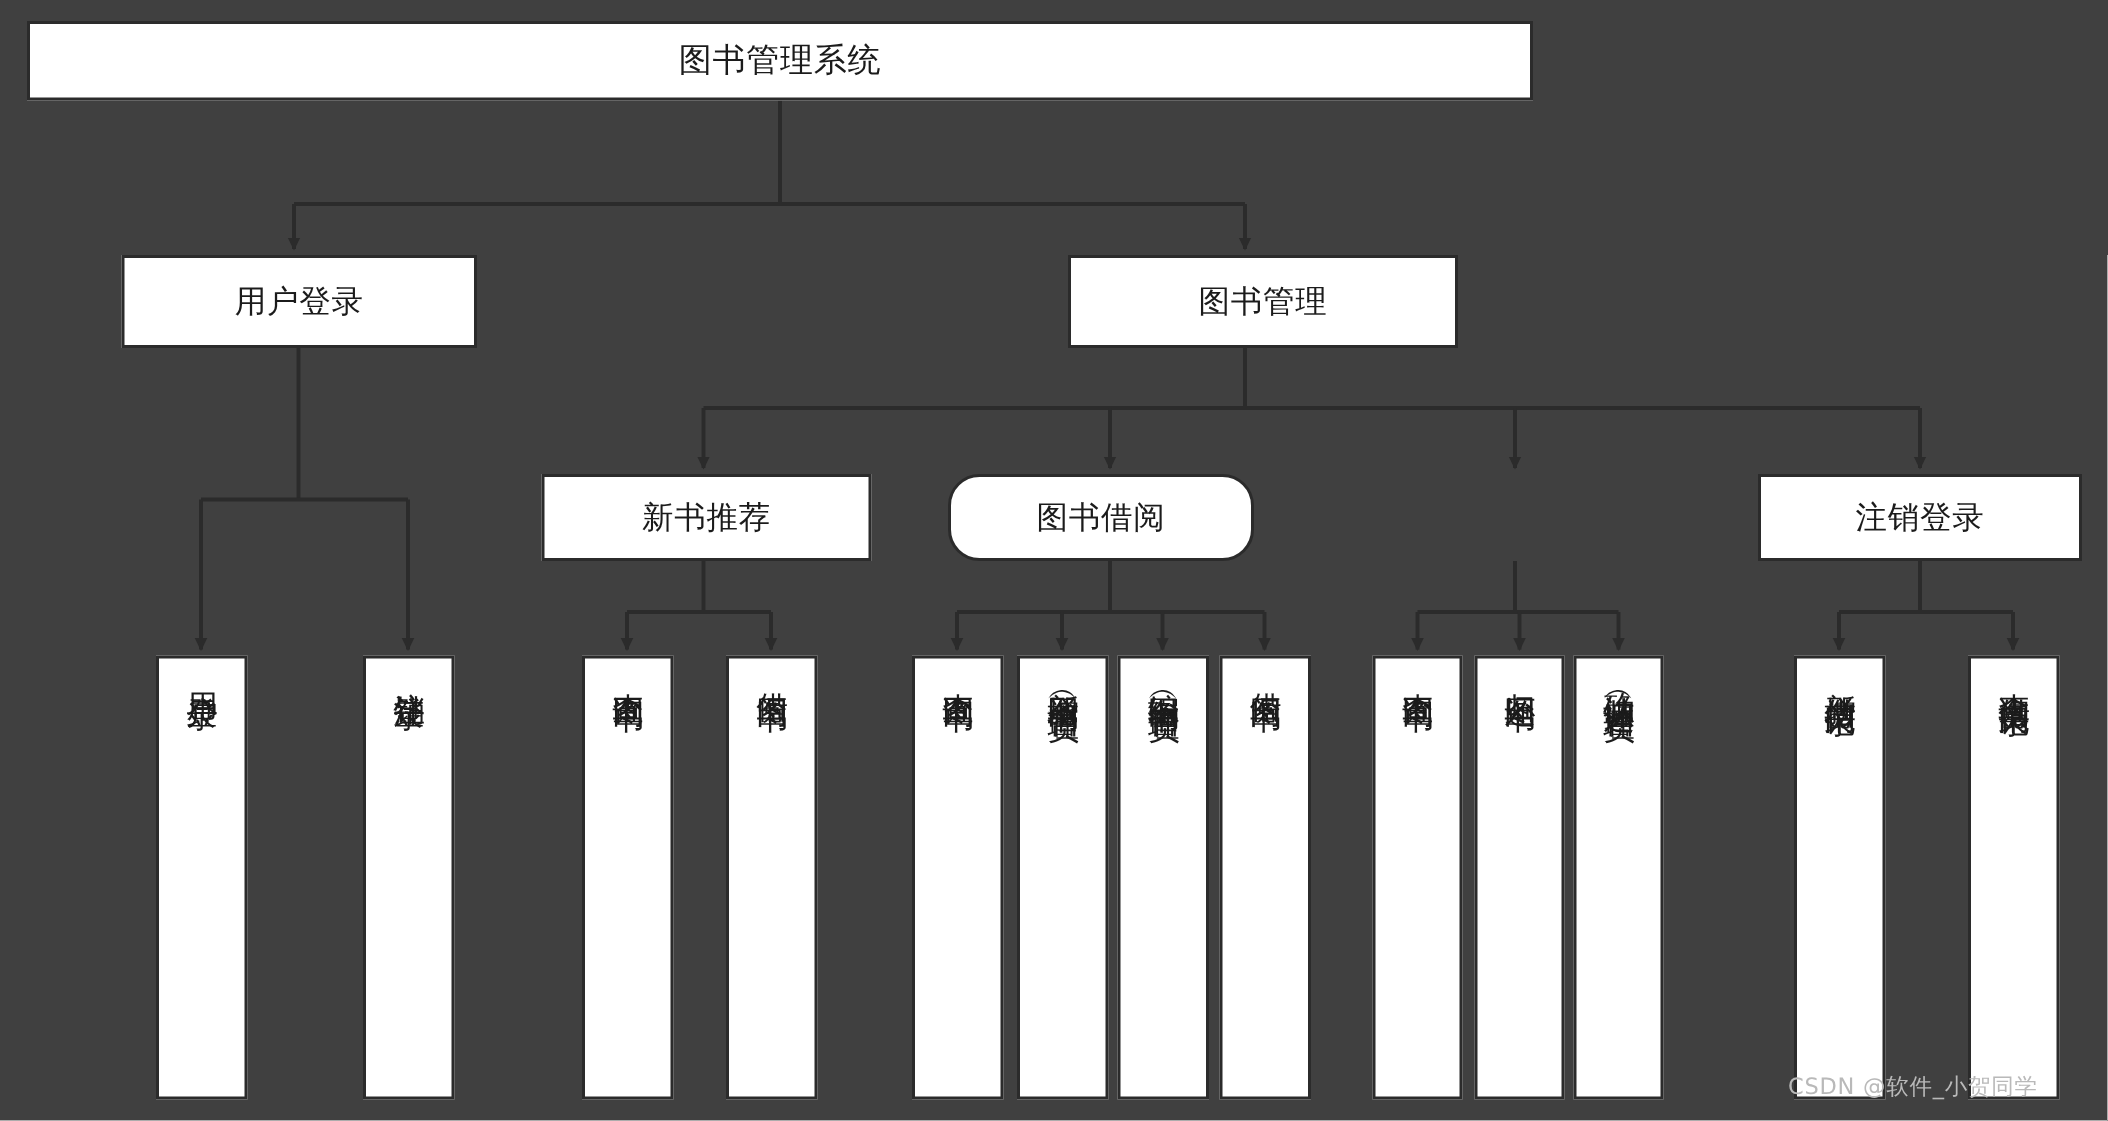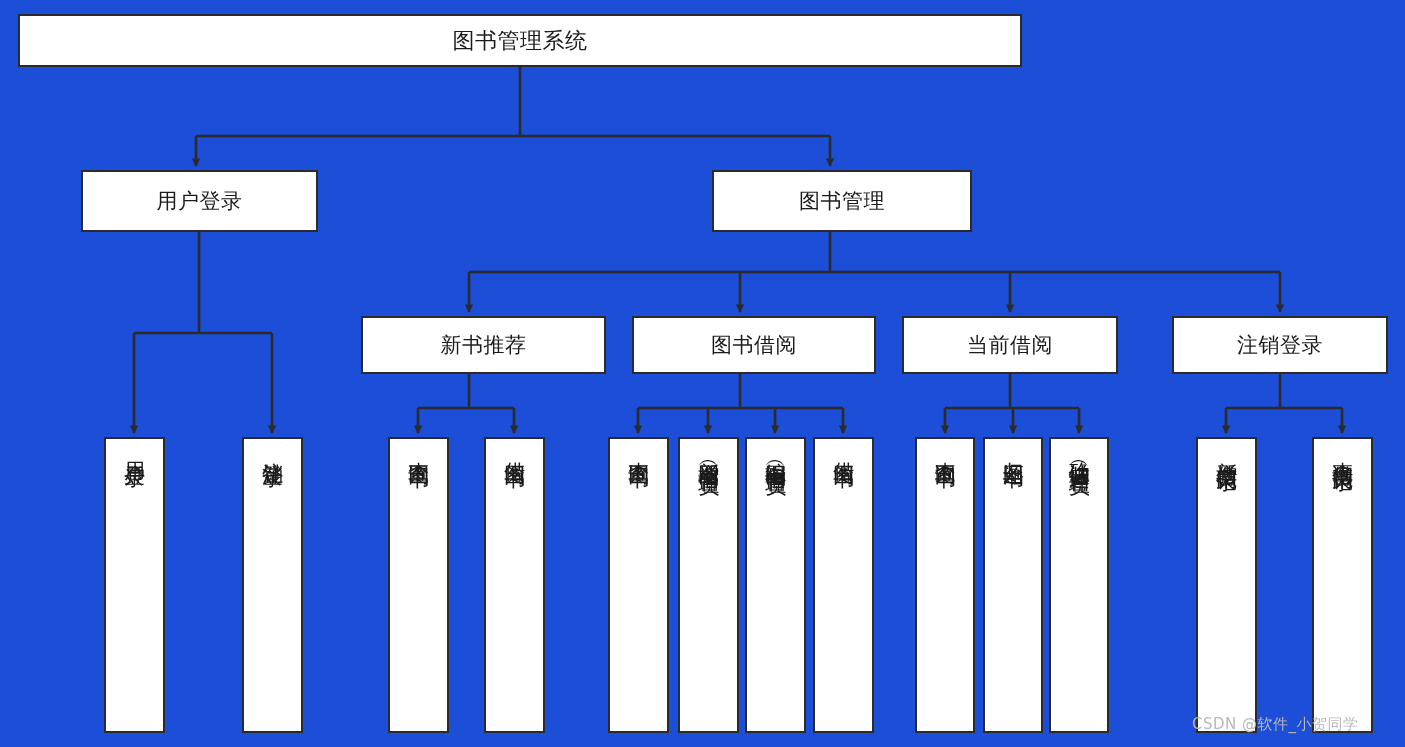--- a/index.html
+++ b/index.html
@@ -8,21 +8,21 @@
     padding: 0;
     background: #ffffff;
   }
   body {
     font-family: "DejaVu Sans", "Liberation Sans", sans-serif;
   }
   #diagram-root {
     position: relative;
     width: 1405px;
     height: 747px;
-    background: #1d4ed8;
+    background: #404040;
     overflow: hidden;
   }
   #edges-layer {
     position: absolute;
     left: 0;
     top: 0;
     width: 1405px;
     height: 747px;
     pointer-events: none;
   }
@@ -131,28 +131,25 @@
     <span class="node-label">图书管理系统</span>
   </div>
 
   <div class="node horiz" style="left:81px; top:170px; width:237px; height:62px;">
     <span class="node-label">用户登录</span>
   </div>
   <div class="node horiz" style="left:712px; top:170px; width:260px; height:62px;">
     <span class="node-label">图书管理</span>
   </div>
 
-  <div class="node horiz" style="left:361px; top:316px; width:245px; height:58px;">
+  <div class="node horiz" style="left:361px; top:316px; width:220px; height:58px;">
     <span class="node-label">新书推荐</span>
   </div>
-  <div class="node horiz" style="left:632px; top:316px; width:244px; height:58px;">
+  <div class="node horiz" style="left:632px; top:316px; width:204px; height:58px;border-radius:21px;">
     <span class="node-label">图书借阅</span>
-  </div>
-  <div class="node horiz" style="left:902px; top:316px; width:216px; height:58px;">
-    <span class="node-label">当前借阅</span>
   </div>
   <div class="node horiz" style="left:1172px; top:316px; width:216px; height:58px;">
     <span class="node-label">注销登录</span>
   </div>
 
   <div class="node vert" style="left:104px; top:437px; width:61px; height:296px;">
     <span class="node-label">用户登录</span>
   </div>
   <div class="node vert" style="left:242px; top:437px; width:61px; height:296px;">
     <span class="node-label">注销登录</span>

